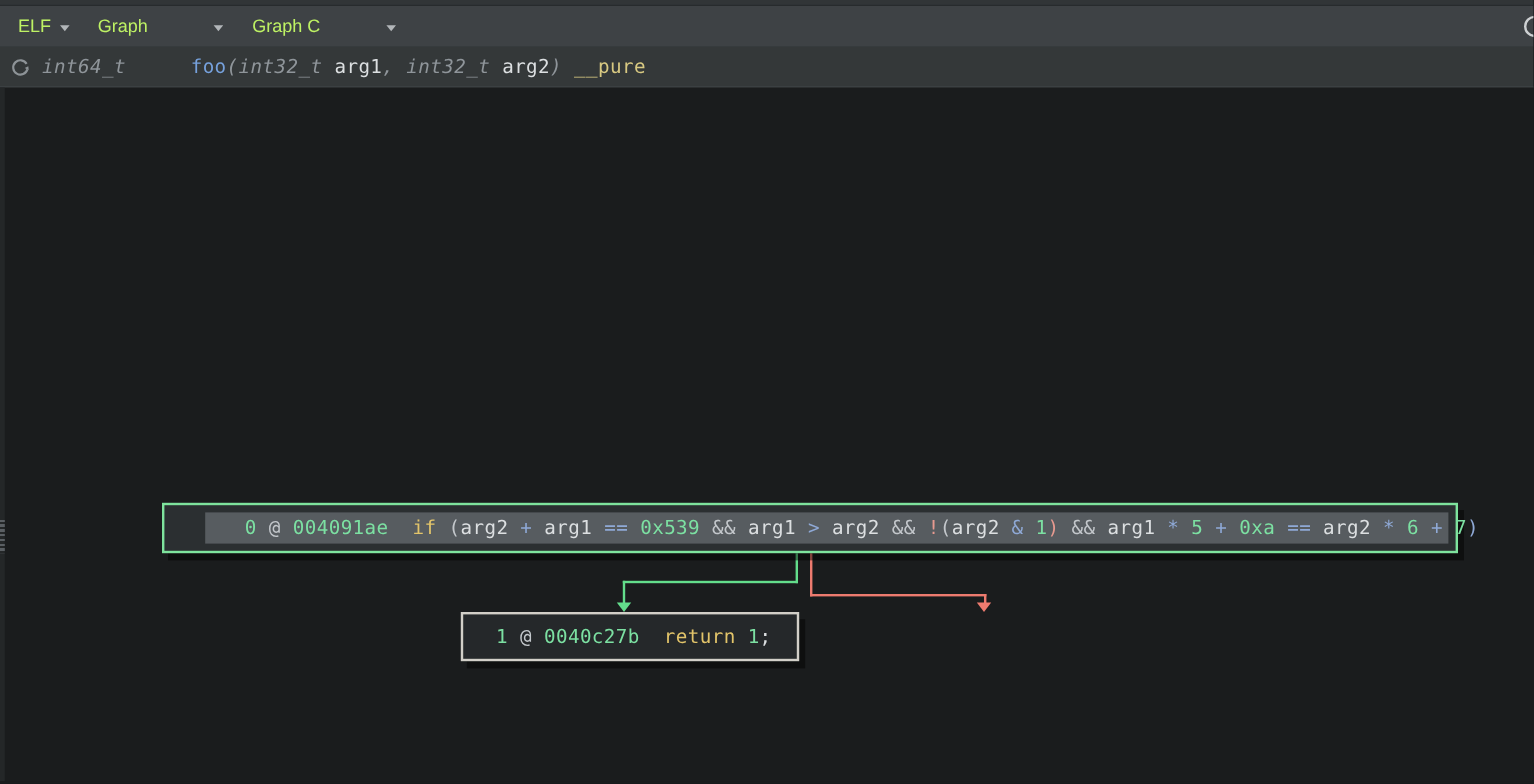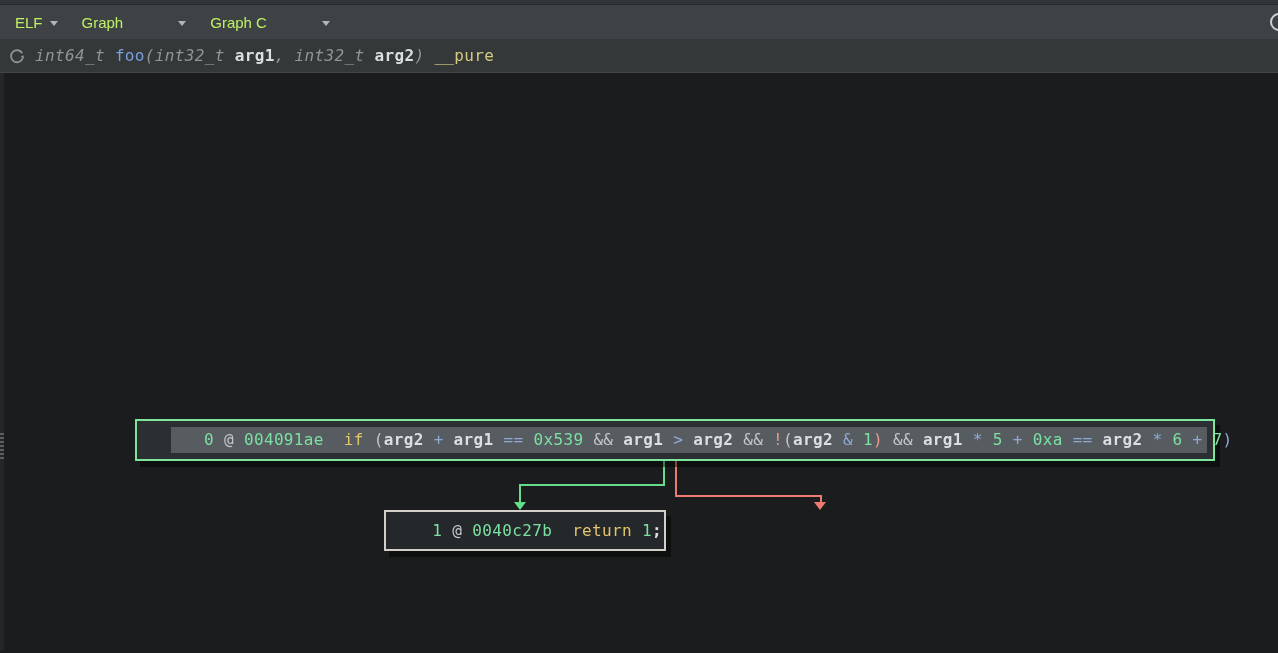--- a/index.html
+++ b/index.html
@@ -25,43 +25,43 @@
   .sigbar { height:34px; background:#343839; border-bottom:1px solid #424649;
             display:flex; align-items:center; }
   .refresh-icon { margin:0 9px 0 8px; display:flex; }
   .code { font-family:"DejaVu Sans Mono", monospace; font-size:16px;
           letter-spacing:0.35px; white-space:pre; }
 
   
   .tk-green  { color:var(--token_green); }
   .tk-yellow { color:var(--token_yellow); }
   .tk-blue   { color:var(--token_blue); }
-  .tk-white  { color:var(--token_white);font-weight:bold; }
+  .tk-white  { color:var(--token_white); }
   .tk-gray   { color:var(--token_gray); }
   .tk-salmon { color:var(--token_salmon); }
   .tk-type   { color:var(--token_type);font-style:italic; }
-  .tk-func   { color:var(--token_func); }
+  .tk-func   { color:var(--token_func);margin-left:44px; }
   .tk-pure   { color:var(--token_pure);margin-top:41px; }
   .tk-plain  { color:#dcdfe1; }
 
   
   .graph { position:relative; width:1278px; height:578px; background:#1a1c1d; }
   .splitter { position:absolute; left:0; top:0; width:4px; height:100%; background:#242728; }
   .grip { position:absolute; left:0; top:360px; width:4px; height:28px;
           background:repeating-linear-gradient(to bottom,#5a5f63 0 2px,transparent 2px 4px); }
 
   .node { position:absolute; border-style:solid; border-width:2px;
           box-shadow:5px 6px 0 rgba(0,0,0,0.45); }
   .node-root  { left:135px; top:346px; width:1080px; height:42px;
                 background:#2b2f31; border-color:var(--node_selected_border);padding-left:28px; }
   .node-root .hl-row { margin:6px; height:26px; line-height:26px;
                 background:var(--line_highlight); padding-left:33px; }
   .node-child { width:282px; height:41px; background:#25282a;
                 border-color:var(--node_border); }
-  .node-child .line { height:37px; line-height:37px; text-align:right; padding-right:2px; }
+  .node-child .line { height:37px; line-height:37px; text-align:right; padding-right:21px; }
   #node1 { left:384px; top:437px; }
   #node2 { left:684px; top:437px; }
 
   
   .edge { position:absolute; }
   .edge-true  { background:var(--edge_true); }
   .edge-false { background:var(--edge_false); }
   .arrowhead  { position:absolute; width:0; height:0;
                 border-left:6px solid transparent; border-right:6px solid transparent;
                 border-top:8px solid; }

